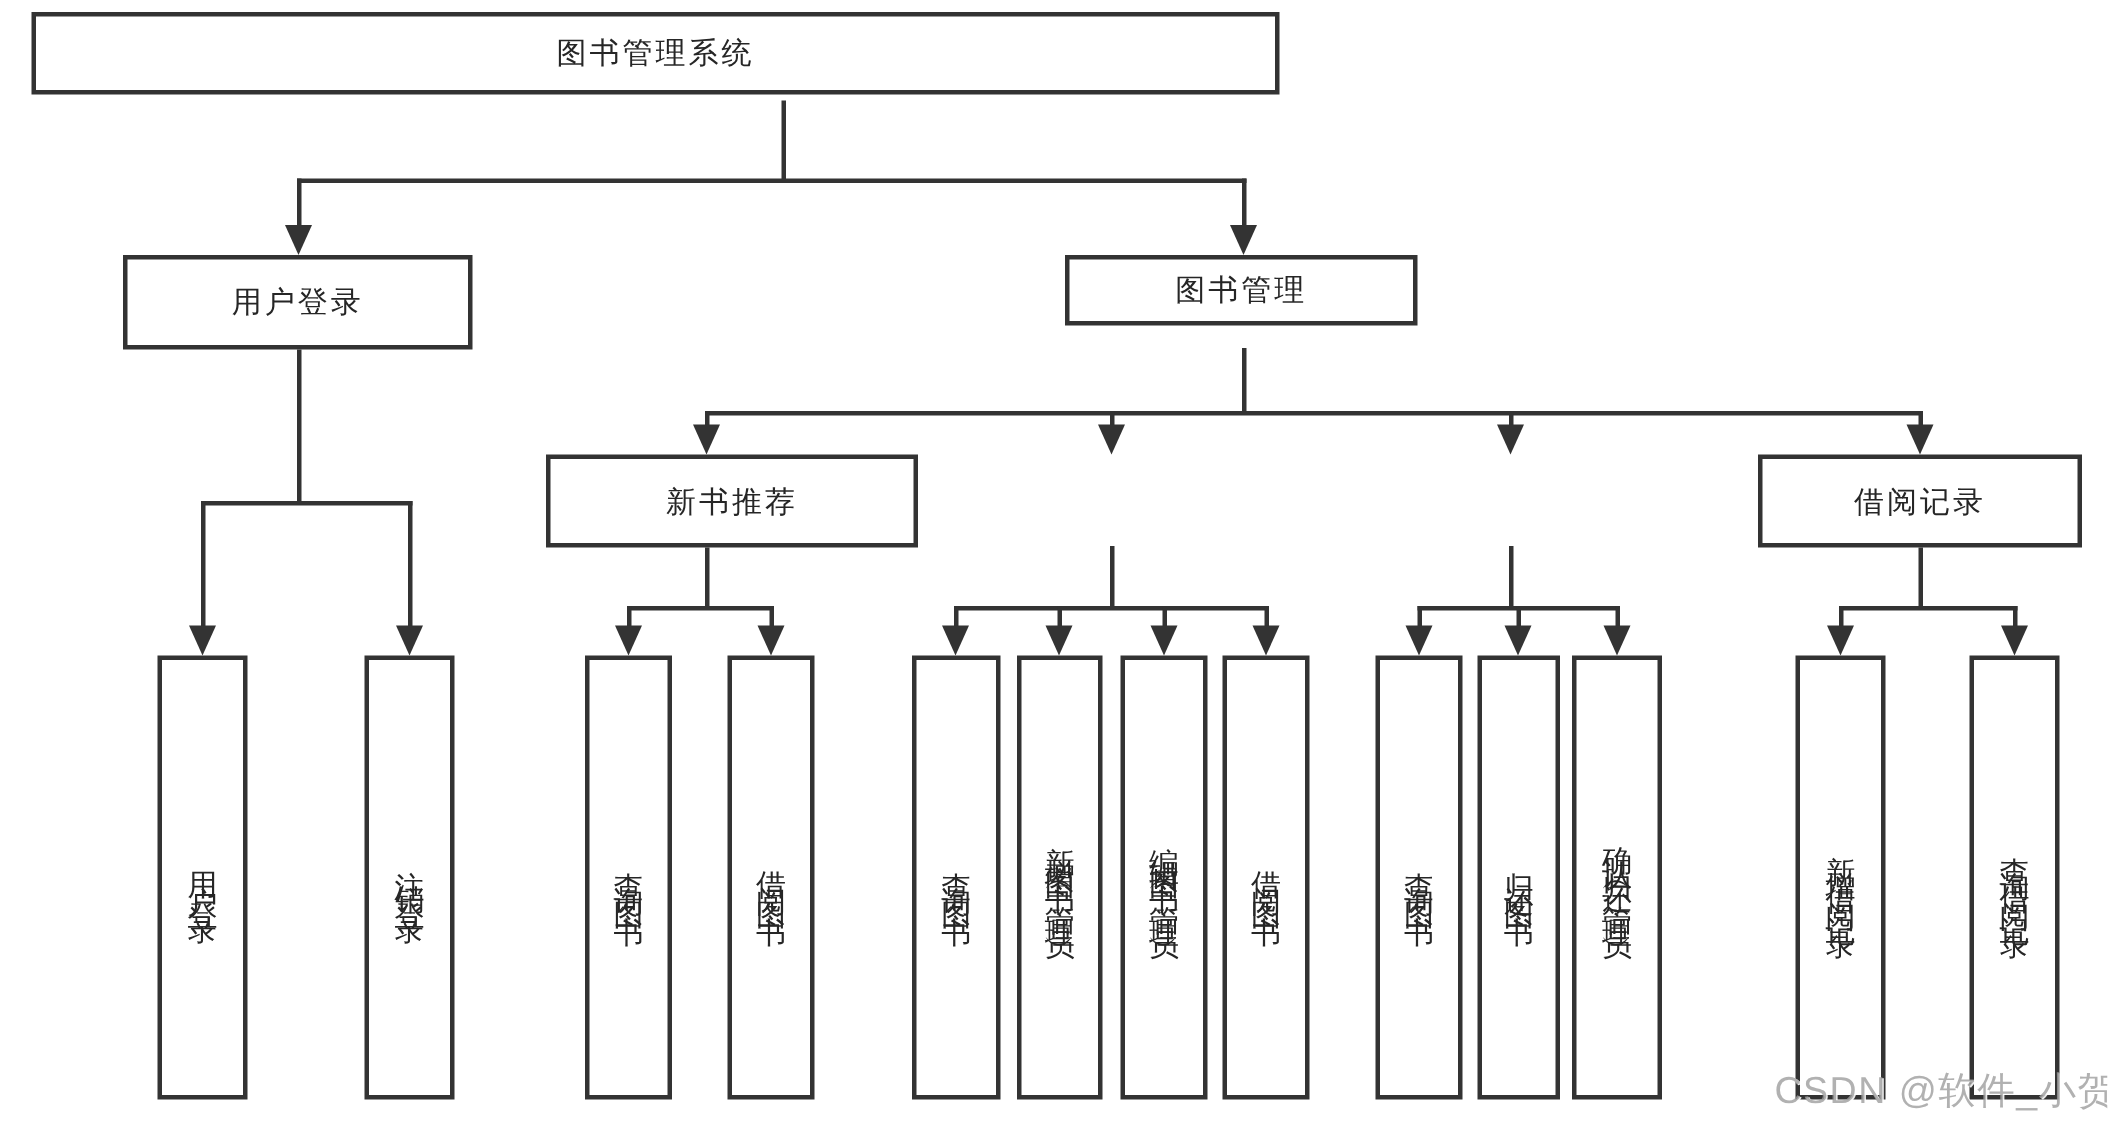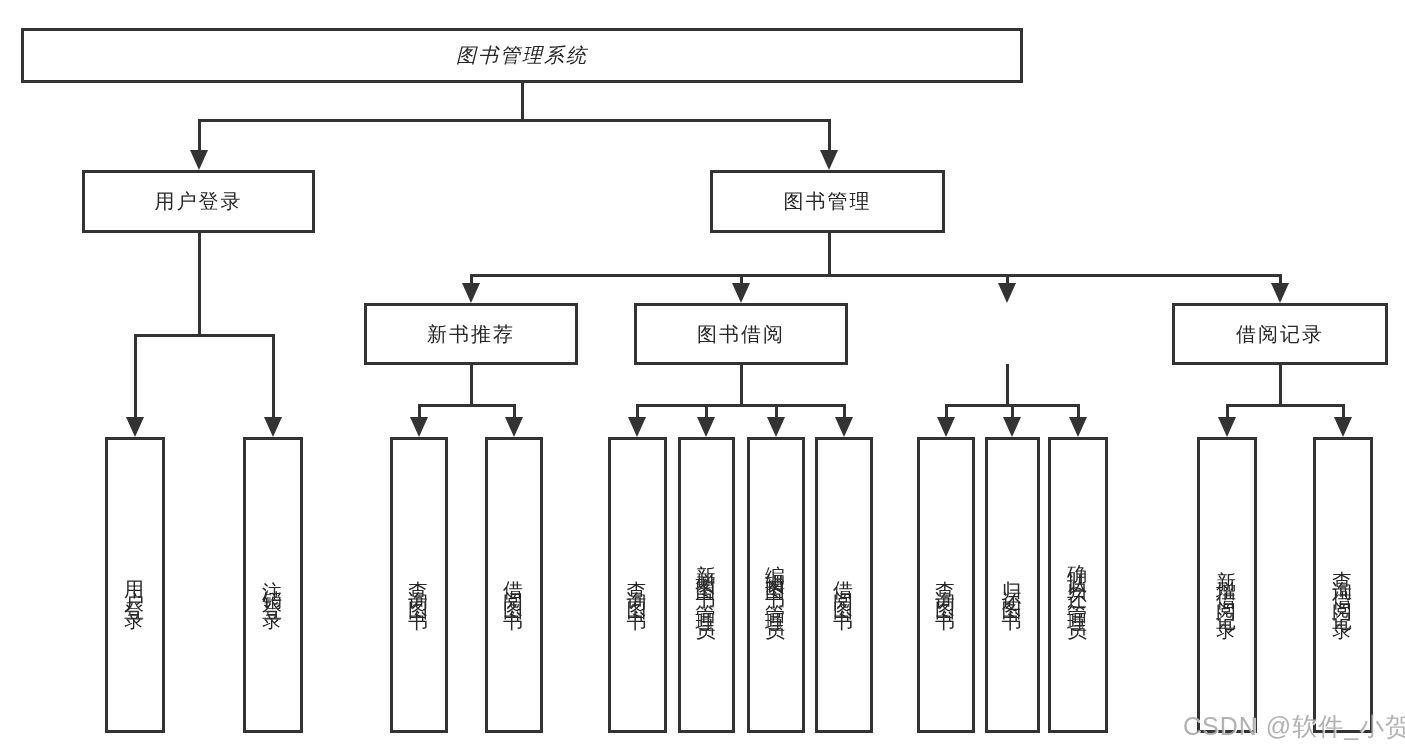--- a/index.html
+++ b/index.html
@@ -132,36 +132,33 @@
   <div class="ar" style="left:767px; top:417px;"></div>
   <div class="ar" style="left:835px; top:417px;"></div>
 
   <div class="ar" style="left:937px; top:417px;"></div>
   <div class="ar" style="left:1003px; top:417px;"></div>
   <div class="ar" style="left:1069px; top:417px;"></div>
 
   <div class="ar" style="left:1218px; top:417px;"></div>
   <div class="ar" style="left:1334px; top:417px;"></div>
 
-  <div class="b" style="left:21px; top:28px; width:1002px; height:55px;font-style:italic;">
+  <div class="b" style="left:21px; top:8px; width:832px; height:55px;">
     <span>图书管理系统</span>
   </div>
 
   <div class="b" style="left:82px; top:170px; width:233px; height:63px;">
     <span>用户登录</span>
   </div>
-  <div class="b" style="left:710px; top:170px; width:235px; height:63px;">
+  <div class="b" style="left:710px; top:170px; width:235px; height:47px;">
     <span>图书管理</span>
   </div>
 
-  <div class="b" style="left:364px; top:303px; width:214px; height:62px;">
+  <div class="b" style="left:364px; top:303px; width:248px; height:62px;">
     <span>新书推荐</span>
-  </div>
-  <div class="b" style="left:634px; top:303px; width:214px; height:62px;">
-    <span>图书借阅</span>
   </div>
   <div class="b" style="left:1172px; top:303px; width:216px; height:62px;font-family:Liberation Mono, monospace;">
     <span>借阅记录</span>
   </div>
 
   <div class="v" style="left:105px; top:437px; width:60px; height:296px;">
     <span>用户登录</span>
   </div>
   <div class="v" style="left:243px; top:437px; width:60px; height:296px;">
     <span>注销登录</span>

